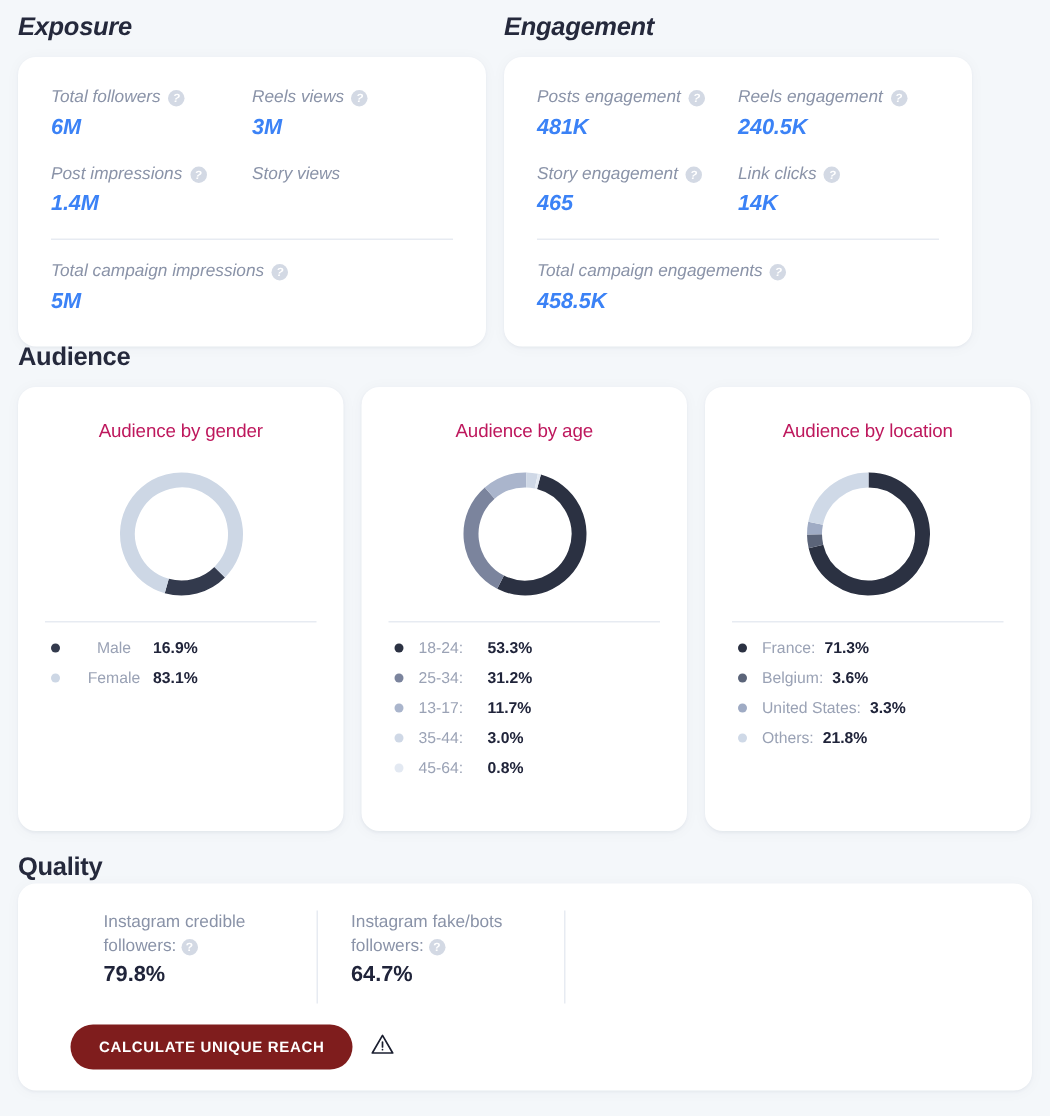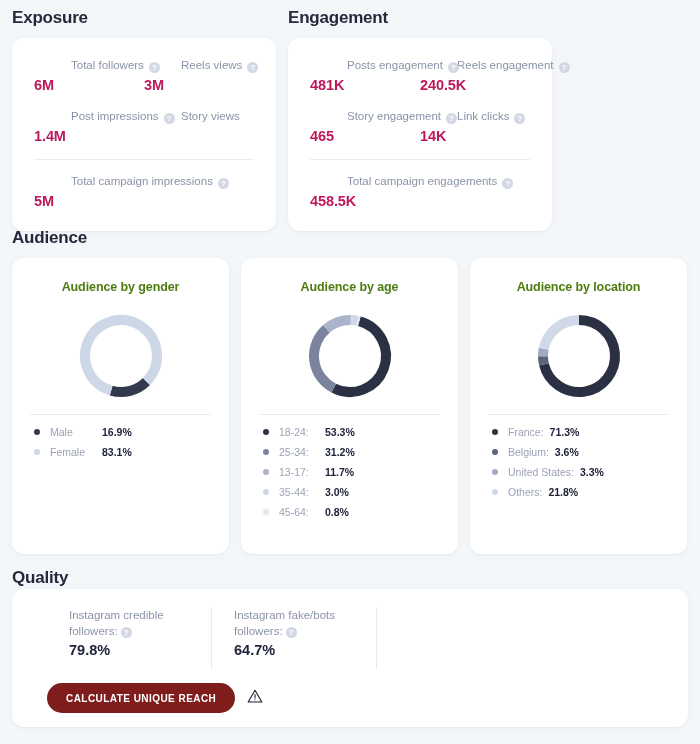--- a/index.html
+++ b/index.html
@@ -37,45 +37,44 @@
 
   
   .top-row {
     position: absolute;
     left: 12px;
     top: 8px;
     width: 676px;
     display: flex;
     gap: 12px;
   }
-  .top-col { width: 264px; }
+  .top-col { width: 312px; font-style: italic; }
   .top-col .section-title { margin-left: 0px; margin-bottom: 10px; }
   .stat-card { padding: 20px 22px 22px 22px; min-height: 172px; }
 
   .stat-grid {
     display: flex;
     flex-wrap: wrap;
   }
   .stat-cell { width: 50%; margin-bottom: 16px; }
   .stat-cell:nth-child(3), .stat-cell:nth-child(4) { margin-bottom: 0; }
 
   .stat-label {
     font-size: 11.5px;
     color: #8a93a8;
     line-height: 15px;
     display: flex;
-    align-items: flex-end;
+    align-items: center;
     gap: 5px;
     white-space: nowrap;
-    margin-left: 37px;
   }
   .stat-value {
     font-size: 14.5px;
     font-weight: 700;
-    color: #be185d;
+    color: #3b82f6;
     margin-top: 4px;
     letter-spacing: -0.1px;
   }
 
   .hr {
     height: 1px;
     background: #e7ebf2;
     margin: 15px 0 14px 0;
   }
 
@@ -107,22 +106,22 @@
   .aud-card {
     width: 217px;
     height: 296px;
     padding: 22px 18px 18px 18px;
     display: flex;
     flex-direction: column;
     align-items: center;
   }
   .aud-title {
     font-size: 12.5px;
-    font-weight: 700;
-    color: #4d7c0f;
+    font-weight: 400;
+    color: #be185d;
     text-align: center;
     margin-bottom: 10px;
     letter-spacing: -0.1px;
   }
   .donut-holder {
     width: 100%;
     display: flex;
     justify-content: center;
     margin-top: 6px;
     margin-bottom: 12px;
@@ -149,21 +148,21 @@
     color: #9aa2b5;
     white-space: nowrap;
   }
   .legend-val {
     color: #20243a;
     font-weight: 700;
     margin-left: auto;
     padding-right: 6px;
     text-align: right;
   }
-  .legend.gender .legend-name { width: 52px; }
+  .legend.gender .legend-name { width: 52px; text-align: center; }
   .legend.gender .legend-val { margin-left: 0; }
   .legend.age .legend-name { width: 46px; }
   .legend.age .legend-val { margin-left: 0; }
   .legend.loc .legend-val { margin-left: 6px; }
 
   
   .quality-wrap {
     position: absolute;
     left: 12px;
     top: 568px;

